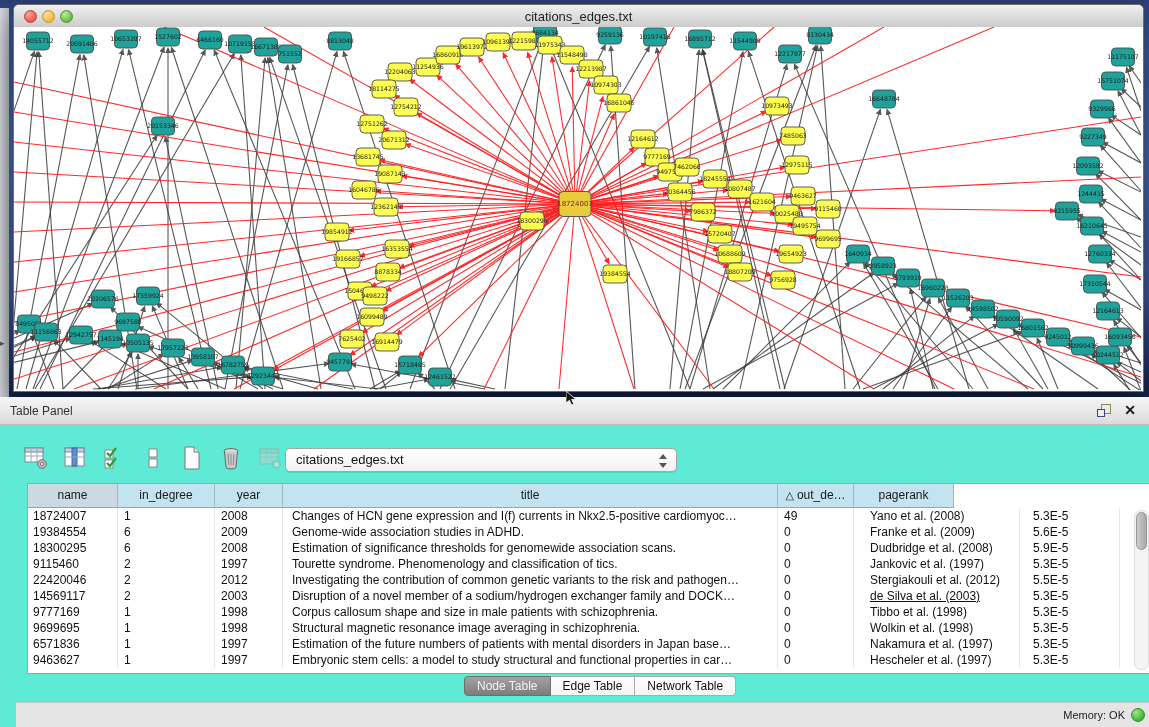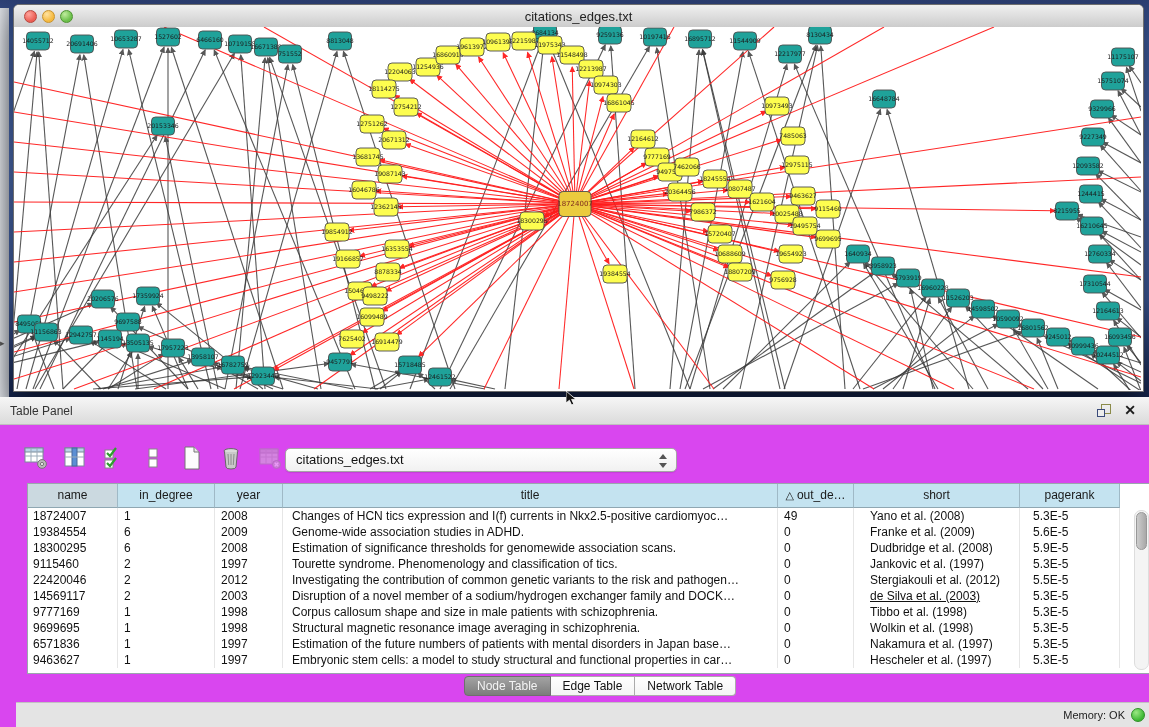--- a/index.html
+++ b/index.html
@@ -20,21 +20,21 @@
   .win-title{position:absolute;left:0;right:0;top:4px;text-align:center;font-size:13px;color:#222;}
   .tl{position:absolute;top:5px;width:11px;height:11px;border-radius:50%;cursor:pointer;}
   .tl-red{left:10px;background:radial-gradient(circle at 35% 30%,#FFA49C,#EC5F55 65%);border:1px solid #B8463D;}
   .tl-yellow{left:28px;background:radial-gradient(circle at 35% 30%,#FFE2A0,#F5B93F 65%);border:1px solid #C8922D;}
   .tl-green{left:46px;background:radial-gradient(circle at 35% 30%,#C0EC9E,#6BBF4A 65%);border:1px solid #4D9330;}
   .graph-canvas{position:absolute;left:0;right:0;top:22px;bottom:0;background:#FFF;overflow:hidden;}
 
   .mouse-cursor{position:absolute;left:566px;top:391px;z-index:60;}
 
   
-  .table-panel{position:absolute;left:0;top:397px;width:1149px;height:330px;background:#d946ef;}
+  .table-panel{position:absolute;left:0;top:397px;width:1149px;height:330px;background:#5eead4;}
   .panel-header{position:absolute;left:0;top:0;right:0;height:27px;
     background:linear-gradient(#F6F6F6,#DBDBDB);border-bottom:1px solid #BFBFBF;}
   .panel-title{position:absolute;left:10px;top:7px;font-size:12px;color:#333;}
   .float-icon{position:absolute;right:38px;top:7px;width:14px;height:13px;cursor:pointer;}
   .float-icon .sq1{position:absolute;left:4px;top:0;width:8px;height:8px;border:1px solid #8B8B4A;background:transparent;}
   .float-icon .sq2{position:absolute;left:0;top:5px;width:6px;height:6px;border:1px solid #3A4A7A;background:#EDEDED;}
   .close-icon{position:absolute;right:13px;top:5px;font-size:14px;font-weight:bold;color:#1A1A1A;cursor:pointer;}
 
   .toolbar{position:absolute;left:22px;top:46px;height:30px;display:flex;align-items:center;gap:11px;}
   .tb-btn{width:28px;height:28px;display:flex;align-items:center;justify-content:center;cursor:pointer;}
@@ -854,29 +854,28 @@
     </span>
   </div>
 
   <div class="table-box">
     <div class="thead" id="thead">
         <div class="th" style="width: 90px;">name</div>
         <div class="th" style="width: 97px;">in_degree</div>
         <div class="th" style="width: 68px;">year</div>
         <div class="th" style="width: 495px;">title</div>
         <div class="th" style="width: 76px;"><span class="sort-glyph">△</span>out_de…</div>
-        <div class="th" style="width: 166px;">short</div>
         <div class="th" style="width: 100px;">pagerank</div>
       </div>
     <div class="tbody" id="tbody">
         <div class="tr">
           <div class="td c0" style="width: 90px;">18724007</div>
           <div class="td c1" style="width: 97px;">1</div>
           <div class="td c2" style="width: 68px;">2008</div>
-          <div class="td c3" style="width: 495px;">Changes of HCN tics expression and I(f) currents in Nkx2.5-positive cardiomyoc…</div>
+          <div class="td c3" style="width: 495px;">Changes of HCN gene expression and I(f) currents in Nkx2.5-positive cardiomyoc…</div>
           <div class="td c4" style="width: 76px;">49</div>
           <div class="td c5" style="width: 166px;">Yano et al. (2008)</div>
           <div class="td c6" style="width: 100px;">5.3E-5</div>
         </div>
         <div class="tr">
           <div class="td c0" style="width: 90px;">19384554</div>
           <div class="td c1" style="width: 97px;">6</div>
           <div class="td c2" style="width: 68px;">2009</div>
           <div class="td c3" style="width: 495px;">Genome-wide association studies in ADHD.</div>
           <div class="td c4" style="width: 76px;">0</div>

